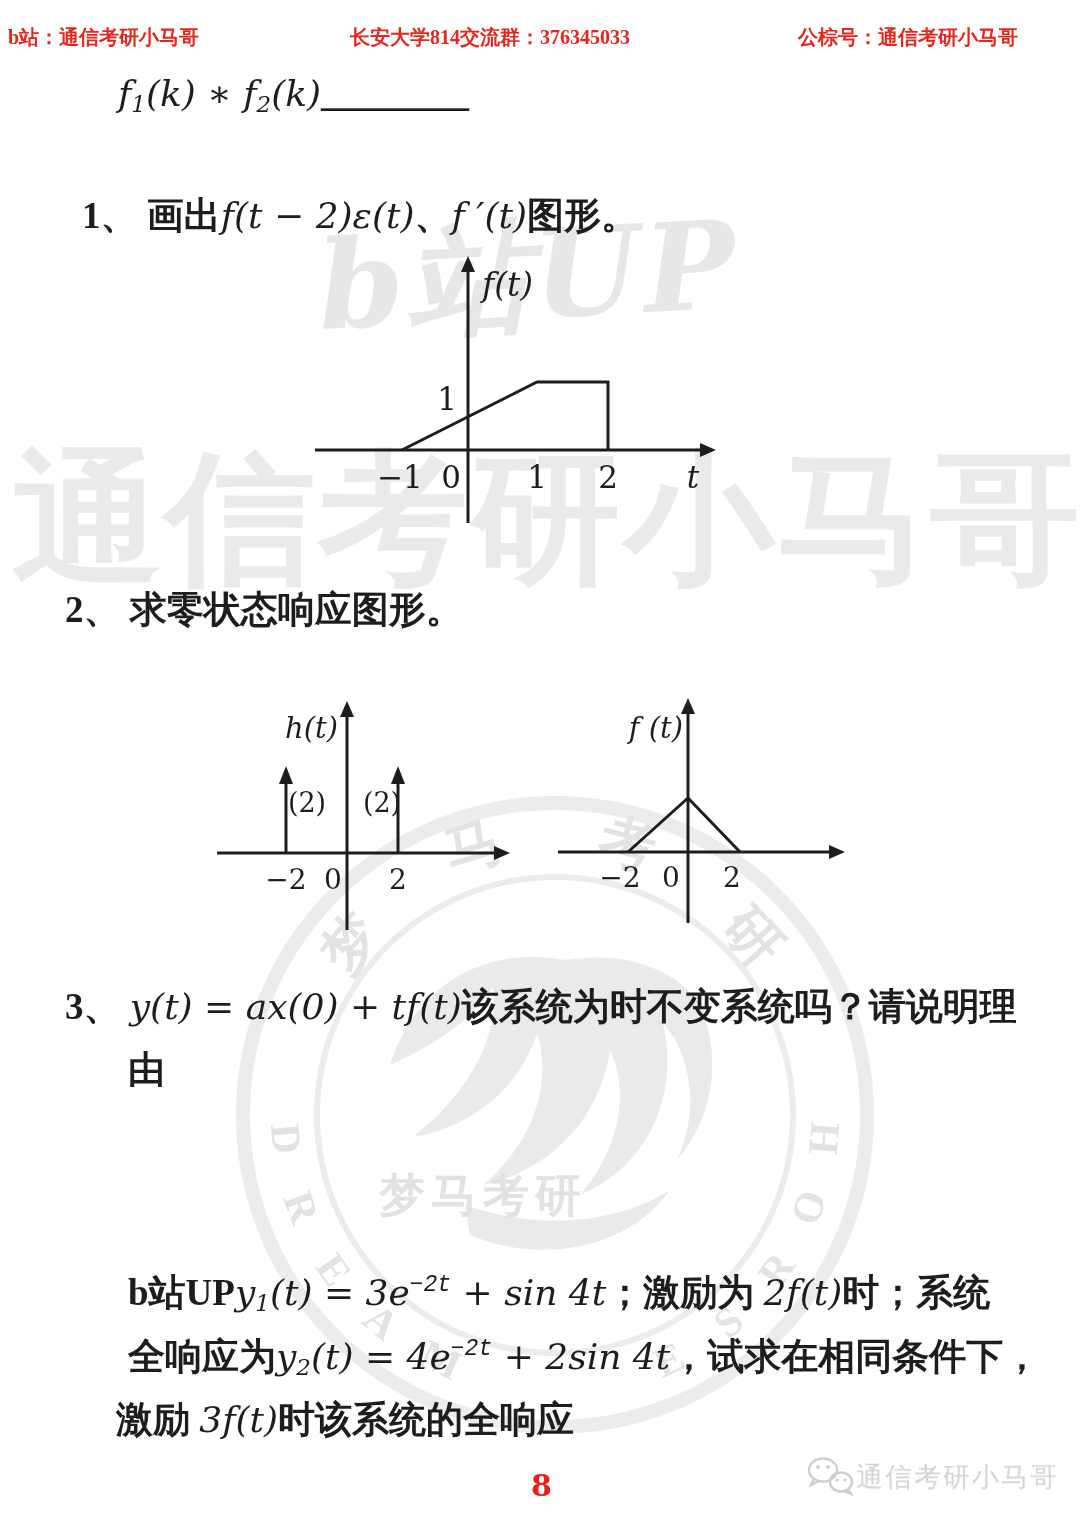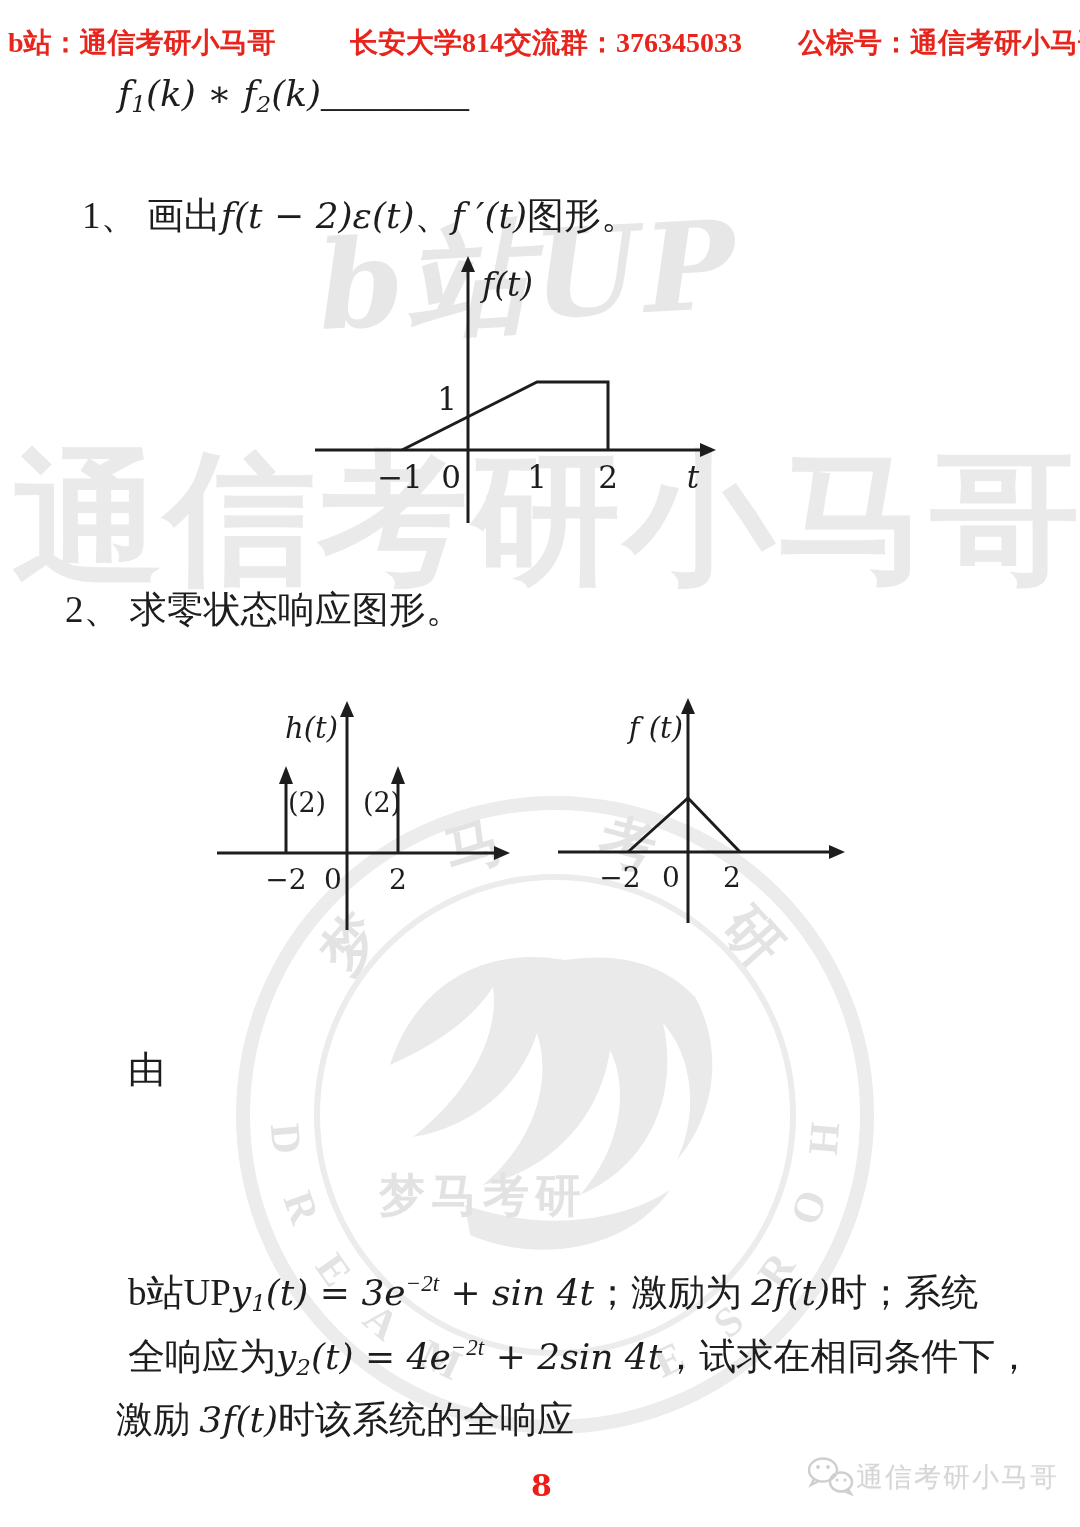--- a/index.html
+++ b/index.html
@@ -7,25 +7,25 @@
         font-family:"Liberation Serif",serif;color:#1d1d1d;}
   
   .wm{position:absolute;z-index:0;user-select:none;}
   .wm-top{left:318px;top:196px;font-size:122px;font-weight:bold;font-style:italic;
           color:#e7e7e7;font-family:"DejaVu Serif",serif;transform:rotate(-3deg);letter-spacing:4px;white-space:nowrap;}
   .wm-mid{left:12px;top:420px;font-size:150px;font-weight:bold;color:#eaeaea;
           font-family:"Liberation Serif",serif;white-space:nowrap;letter-spacing:3px;transform:scaleY(.96);}
   .badge{left:215px;top:775px;}
   
   .ct{position:absolute;z-index:2;white-space:nowrap;}
-  .hdr{font-size:28px;font-weight:bold;color:#e8251c;font-family:"Liberation Serif",serif;}
-  .cn{font-size:37px;font-family:"Liberation Serif",serif;}
+  .hdr{font-size:20px;font-weight:bold;color:#e8251c;font-family:"Liberation Serif",serif;}
+  .cn{font-size:37px;font-family:"Liberation Serif",serif;font-weight:bold;}
   .math,.m{font-family:"DejaVu Serif",serif;font-style:italic;font-size:36px;}
   .m sub,.sub{font-size:23px;font-style:italic;vertical-align:-6px;font-family:"DejaVu Serif",serif;}
-  .sup{font-size:23px;font-style:italic;vertical-align:14px;font-family:Liberation Serif, serif;}
+  .sup{font-size:23px;font-style:italic;vertical-align:14px;font-family:Liberation Mono, monospace;}
   .graph text{font-family:"DejaVu Serif",serif;fill:#1d1d1d;}
   .graph .it{font-style:italic;}
   .pageno{font-size:30px;font-weight:bold;color:#ed1c16;font-family:"DejaVu Serif",serif;}
   .footer-brand{font-size:27px;color:#d6d6d6;letter-spacing:2px;font-family:"Liberation Sans",sans-serif;
                 text-shadow:0 1px 0 #f3f3f3;}
   .badge text{font-family:"Liberation Serif",serif;}
 </style>
 </head>
 <body>
 
@@ -159,20 +159,23 @@
     <g fill="#1d1d1d" stroke="none">
       <polygon points="289,165 289,179 305,172"></polygon>
       <polygon points="141,34 155,34 148,18"></polygon>
     </g>
     <text class="it" x="143" y="58" font-size="29" text-anchor="end">f (t)</text>
     <text x="80" y="207" font-size="28" text-anchor="middle">−2</text>
     <text x="131" y="207" font-size="28" text-anchor="middle">0</text>
     <text x="192" y="207" font-size="28" text-anchor="middle">2</text>
   </svg>
 
+  <div class="ct" style="left:65px;top:982px;">
+    <span class="cn">3、  </span><span class="m">y(t) = ax(0) + tf(t)</span><span class="cn">该系统为时不变系统吗？请说明理</span>
+  </div>
   <div class="ct cn" style="left:128px;top:1045px;">由</div>
 
 
 
   <div class="ct" style="left:128px;top:1268px;">
     <span class="cn">b站UP</span><span class="m">y</span><span class="sub">1</span><span class="m">(t) = 3e</span><span class="sup">−2t</span><span class="m"> + sin 4t</span><span class="cn">；激励为 </span><span class="m">2f(t)</span><span class="cn">时；系统</span>
   </div>
 
   <div class="ct" style="left:128px;top:1332px;">
     <span class="cn">全响应为</span><span class="m">y</span><span class="sub">2</span><span class="m">(t) = 4e</span><span class="sup">−2t</span><span class="m"> + 2sin 4t</span><span class="cn">，试求在相同条件下，</span>

